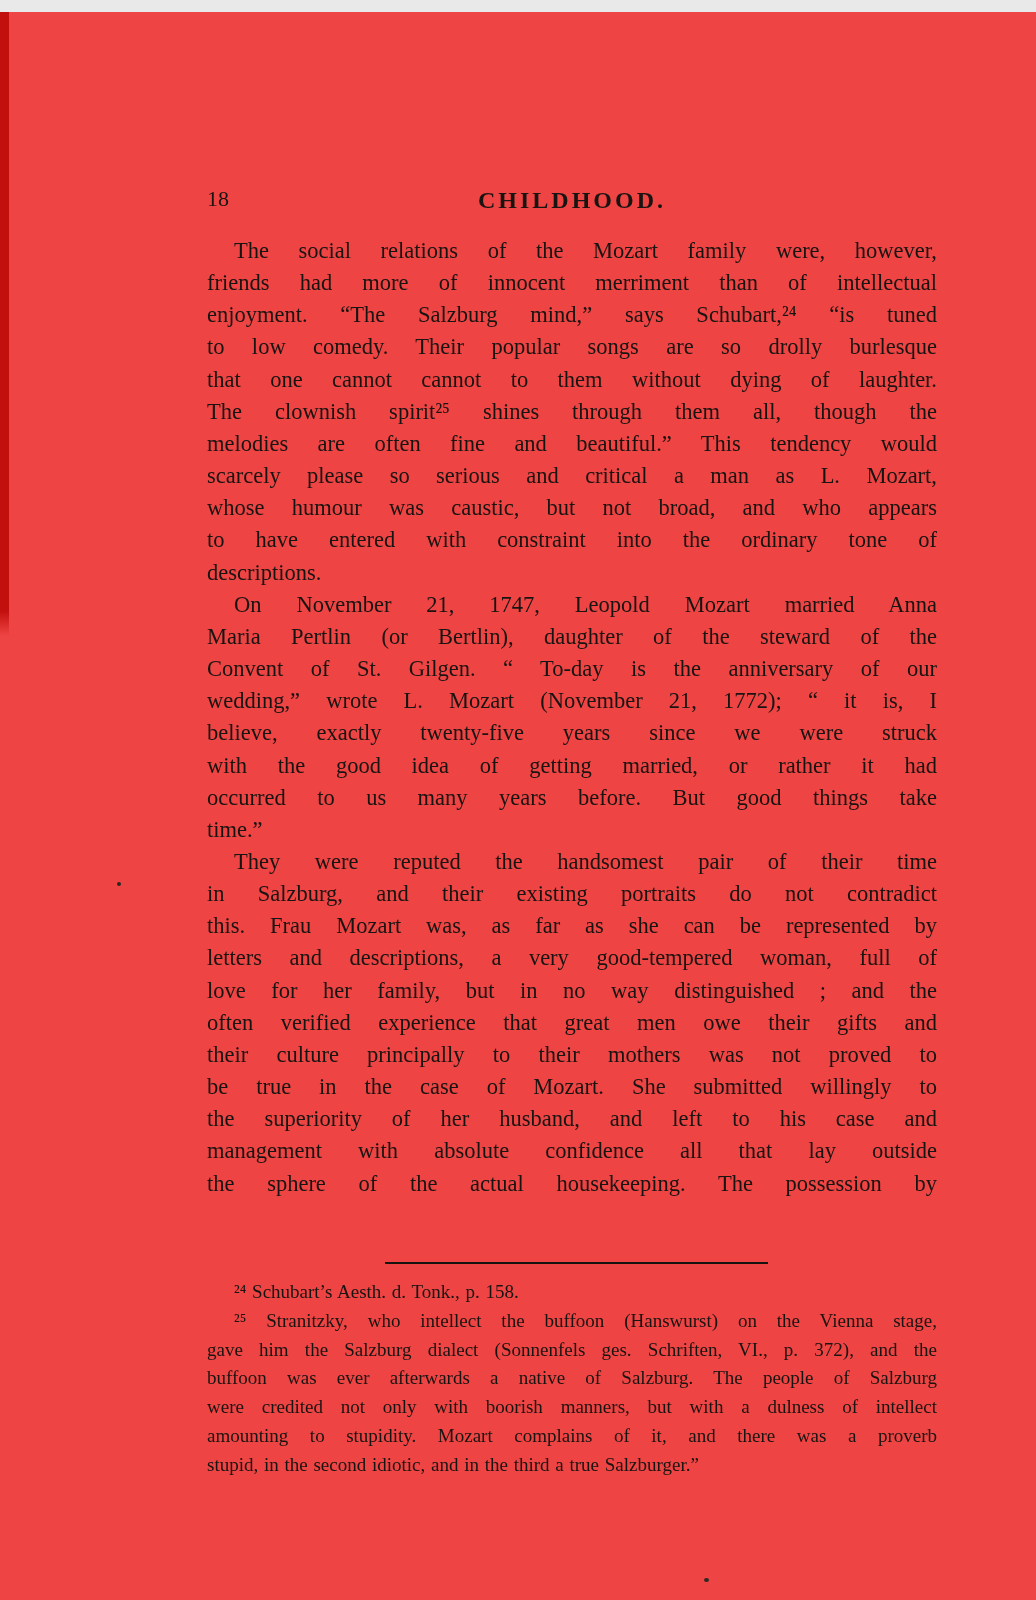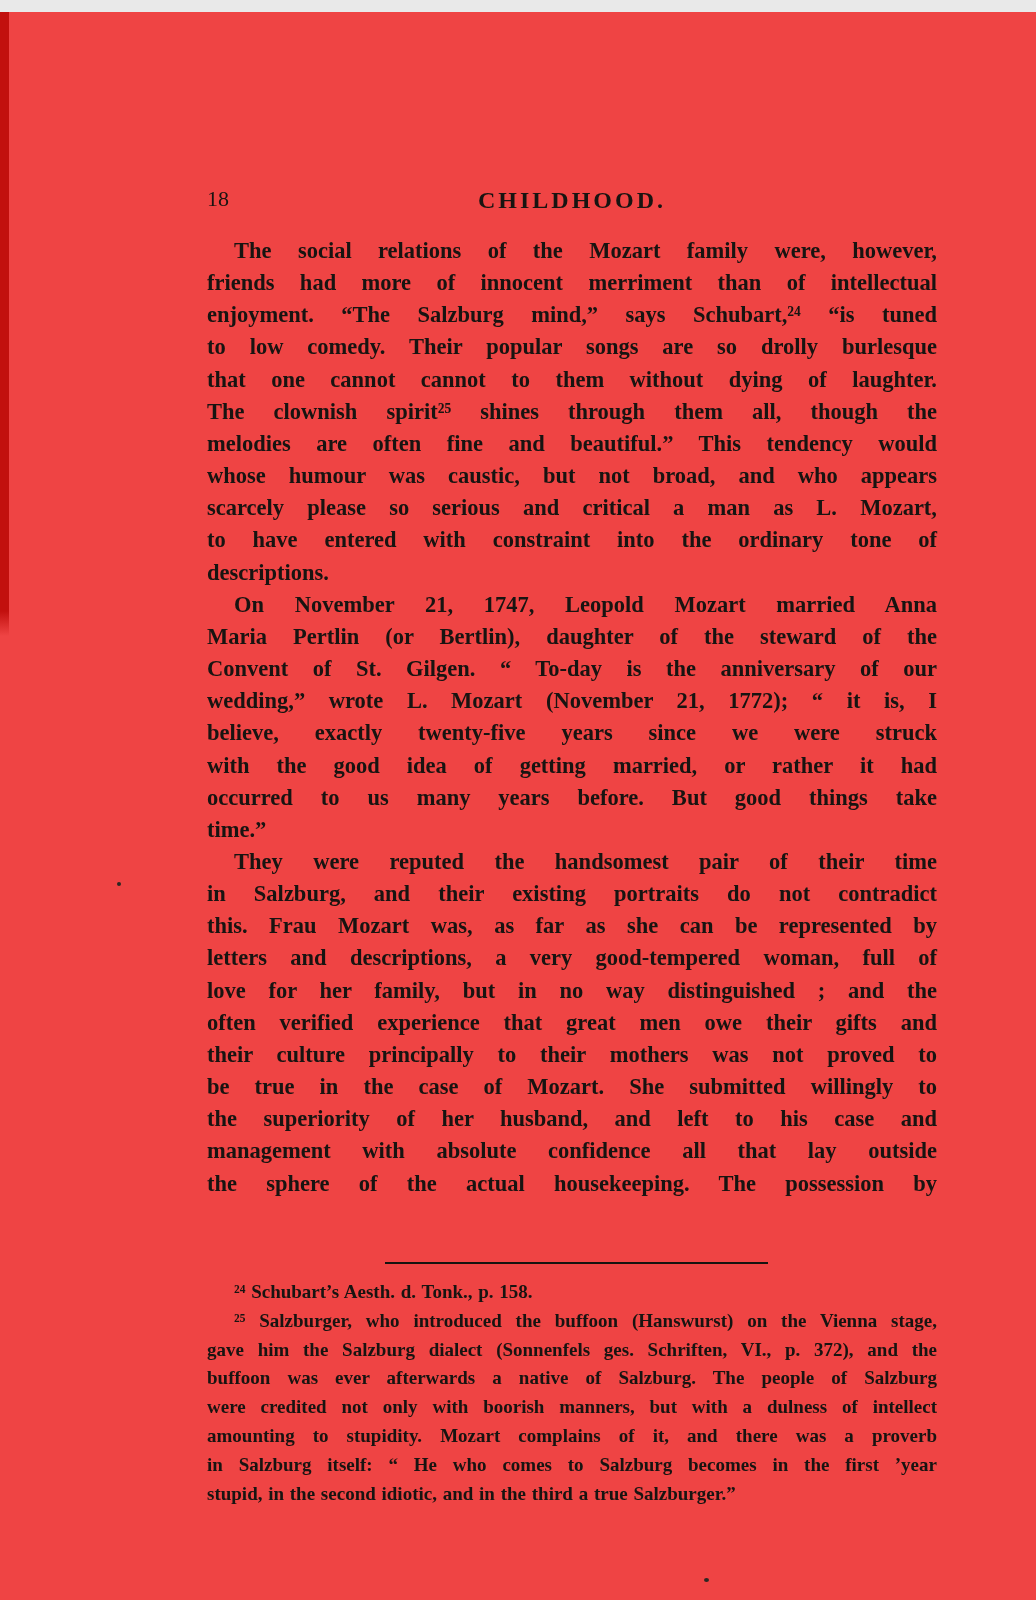--- a/index.html
+++ b/index.html
@@ -55,21 +55,20 @@
     top: 223px;
     width: 730px;
     font-size: 22.5px;
     line-height: 32.15px;
     word-spacing: 1.5px;
   }
   .ln {
     text-align: justify;
     text-align-last: justify;
     white-space: normal;
-    font-weight: bold;
   }
   .ln.end {
     text-align-last: left;
   }
   .ln.indent {
     text-indent: 27px;
   }
   .footnote-rule {
     position: absolute;
     left: 385px;
@@ -120,22 +119,22 @@
   <div class="text-block">
 
     <div>
       <div class="ln indent">The social relations of the Mozart family were, however,</div>
       <div class="ln">friends had more of innocent merriment than of intellectual</div>
       <div class="ln">enjoyment.  “The Salzburg mind,” says Schubart,²⁴ “is tuned</div>
       <div class="ln">to low comedy.  Their popular songs are so drolly burlesque</div>
       <div class="ln">that one cannot cannot to them without dying of laughter.</div>
       <div class="ln">The clownish spirit²⁵ shines through them all, though the</div>
       <div class="ln">melodies are often fine and beautiful.”  This tendency would</div>
+      <div class="ln">scarcely please so serious and critical a man as L. Mozart,</div>
       <div class="ln">whose humour was caustic, but not broad, and who appears</div>
-      <div class="ln">scarcely please so serious and critical a man as L. Mozart,</div>
       <div class="ln">to have entered with constraint into the ordinary tone of</div>
       <div class="ln end">descriptions.</div>
     </div>
 
     <div>
       <div class="ln indent">On November 21, 1747, Leopold Mozart married Anna</div>
       <div class="ln">Maria Pertlin (or Bertlin), daughter of the steward of the</div>
       <div class="ln">Convent of St. Gilgen.  “ To-day is the anniversary of our</div>
       <div class="ln">wedding,” wrote L. Mozart (November 21, 1772); “ it is, I</div>
       <div class="ln">believe, exactly twenty-five years since we were struck</div>
@@ -157,25 +156,24 @@
       <div class="ln">management with absolute confidence all that lay outside</div>
       <div class="ln">the sphere of the actual housekeeping.  The possession by</div>
     </div>
 
   </div>
 
   <div class="footnote-rule"></div>
 
   <div class="footnotes">
     <div class="ln end indent">²⁴ Schubart’s Aesth. d. Tonk., p. 158.</div>
-    <div class="ln indent">²⁵ Salzburger, who introduced the buffoon (Hanswurst) on the Vienna stage,</div>
+    <div class="ln indent">²⁵ Stranitzky, who intellect the buffoon (Hanswurst) on the Vienna stage,</div>
     <div class="ln">gave him the Salzburg dialect (Sonnenfels ges. Schriften, VI., p. 372), and the</div>
     <div class="ln">buffoon was ever afterwards a native of Salzburg.  The people of Salzburg</div>
     <div class="ln">were credited not only with boorish manners, but with a dulness of intellect</div>
     <div class="ln">amounting to stupidity.  Mozart complains of it, and there was a proverb</div>
-    <div class="ln">in Salzburg itself: “ He who comes to Salzburg becomes in the first ’year</div>
     <div class="ln end">stupid, in the second idiotic, and in the third a true Salzburger.”</div>
   </div>
 
   <div class="speck speck-margin"></div>
   <div class="speck speck-bottom"></div>
 
 </div>
 
 </body></html>

